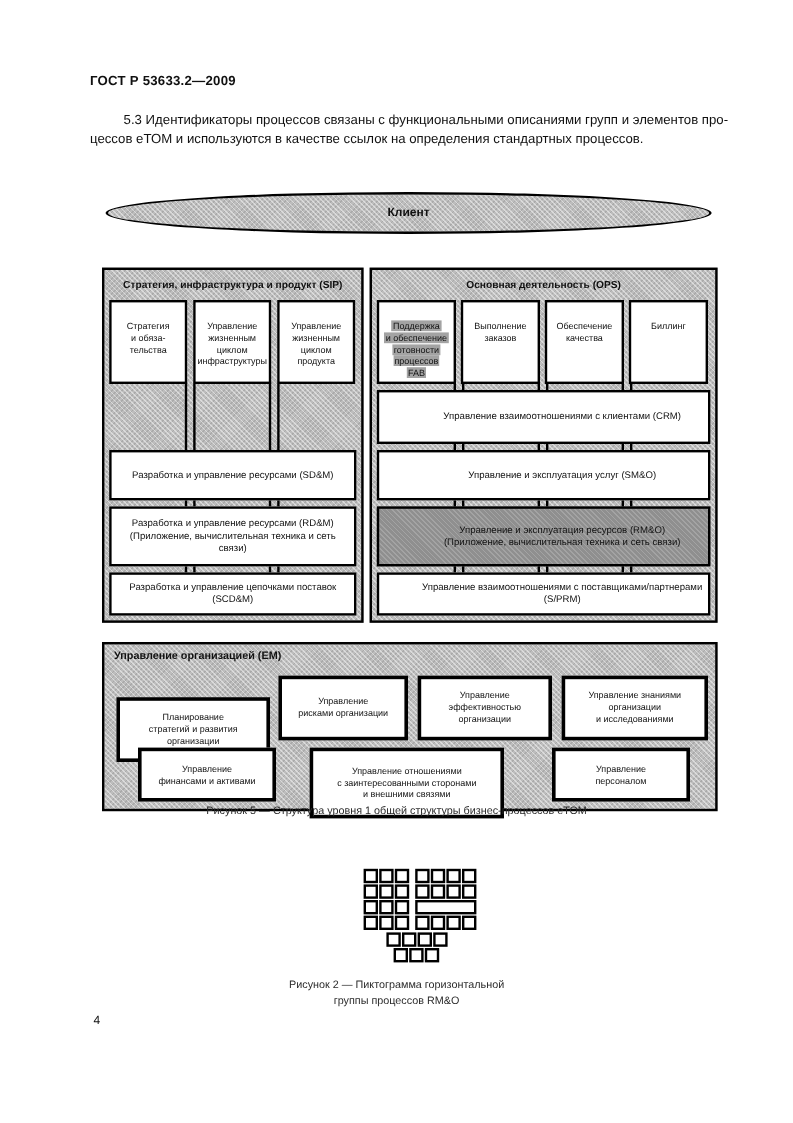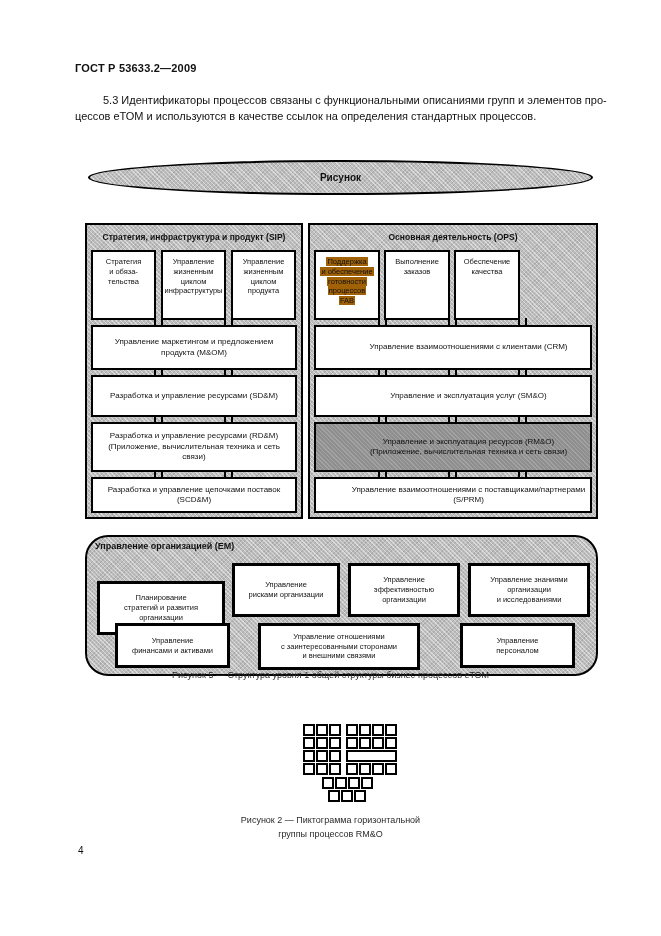--- a/index.html
+++ b/index.html
@@ -21,41 +21,41 @@
            border-radius:50%;display:flex;align-items:center;justify-content:center;
            font-weight:bold;font-size:10px;box-sizing:border-box;}
 
   .panel{position:absolute;border:2px solid #000;box-sizing:border-box;margin-top:20px;}
   .sip{left:85px;top:203px;width:218px;height:296px;}
   .ops{left:308px;top:203px;width:290px;height:296px;}
   .panel-title{position:absolute;left:4px;right:4px;top:3px;height:18px;font-weight:bold;font-size:8.5px;
                display:flex;align-items:center;justify-content:center;text-align:center;}
 
   .vbox{position:absolute;top:25px;height:70px;background:#fff;border:2px solid #000;z-index:1;
-        font-size:7.5px;line-height:1.3;text-align:center;padding-top:5px;box-sizing:border-box;}
+        font-size:7.5px;line-height:1.3;text-align:center;padding-top:15px;box-sizing:border-box;}
   .sip .vbox{width:65px;}
   .ops .vbox{width:66px;}
-  .fab span{background:#a16207;box-decoration-break:clone;-webkit-box-decoration-break:clone;padding:0 1px;}
+  .fab span{background:#a3a3a3;box-decoration-break:clone;-webkit-box-decoration-break:clone;padding:0 1px;}
 
   .hrow{position:absolute;left:4px;background:#fff;border:2px solid #000;z-index:1;box-sizing:border-box;
         display:flex;align-items:center;justify-content:center;text-align:center;
         font-size:8px;line-height:1.3;}
   .sip .hrow{width:206px;}
   .ops .hrow{width:278px;padding-left:31px;}
   .r1{top:100px;height:45px;}
   .r2{top:150px;height:42px;}
   .r3{top:197px;height:50px;}
   .r4{top:252px;height:36px;}
   .dark{background-color:#8f8f8f;
         background-image:repeating-linear-gradient(45deg, rgba(255,255,255,.18) 0 1px, rgba(0,0,0,0) 1px 3px);}
 
   .colline{position:absolute;top:93px;bottom:5px;width:9px;z-index:0;box-sizing:border-box;
            border-left:2px solid #000;border-right:2px solid #000;}
 
-  .em{left:85px;top:515px;width:513px;height:141px;border-radius:23px;}
+  .em{left:85px;top:515px;width:513px;height:141px;}
   .em-title{position:absolute;left:8px;top:4px;font-weight:bold;font-size:9px;}
   .bbox{position:absolute;background:#fff;border:3px solid #000;box-sizing:border-box;
         display:flex;align-items:center;justify-content:center;text-align:center;
         font-size:7.5px;line-height:1.3;}
 
   .caption{position:absolute;left:0;right:0;text-align:center;font-size:9px;color:#2b2b2b;}
   .cap1{top:670px;}
   .cap2{top:814px;line-height:1.55;}
 
   .grid{position:absolute;display:grid;gap:1px;}
@@ -71,44 +71,40 @@
 </head>
 <body>
 
 <div class="page">
 
   <div class="doc-header">ГОСТ Р 53633.2—2009</div>
   <div class="body-text">5.3  Идентификаторы процессов связаны с функциональными описаниями групп и элементов про-
 цессов еТОМ и используются в качестве ссылок на определения стандартных процессов.</div>
 
   <div class="ellipse tex">
-    <span>Рисунок</span>
+    <span>Клиент</span>
   </div>
 
   <div class="panel tex sip">
     <div class="panel-title">Стратегия, инфраструктура и продукт (SIP)</div>
     <div class="colline" style="left:67px"></div>
     <div class="colline" style="left:137px"></div>
 
     <div class="vbox pre" style="left:4px"><span class="pre">Стратегия
 и обяза-
 тельства</span></div>
     <div class="vbox pre" style="left:74px"><span class="pre">Управление
 жизненным
 циклом
 инфраструктуры</span></div>
     <div class="vbox pre" style="left:144px"><span class="pre">Управление
 жизненным
 циклом
 продукта</span></div>
 
-    <div class="hrow r1">
-        <span class="pre">Управление маркетингом и предложением
-продукта (M&amp;OM)</span>
-      </div>
     <div class="hrow r2">
         <span class="pre">Разработка и управление ресурсами (SD&amp;M)</span>
       </div>
     <div class="hrow r3">
         <span class="pre">Разработка и управление ресурсами (RD&amp;M)
 (Приложение, вычислительная техника и сеть
 связи)</span>
       </div>
     <div class="hrow r4">
         <span class="pre">Разработка и управление цепочками поставок
@@ -124,20 +120,21 @@
 
     <div class="vbox fab" style="left:4px"><span class="pre">Поддержка
 и обеспечение
 готовности
 процессов
 FAB</span></div>
     <div class="vbox" style="left:144px"><span class="pre">Обеспечение
 качества</span></div>
     <div class="vbox" style="left:74px"><span class="pre">Выполнение
 заказов</span></div>
+    <div class="vbox" style="left:214px"><span class="pre">Биллинг</span></div>
 
     <div class="hrow r1">
         <span class="pre">Управление взаимоотношениями с клиентами (CRM)</span>
       </div>
     <div class="hrow r2">
         <span class="pre">Управление и эксплуатация услуг (SM&amp;O)</span>
       </div>
     <div class="hrow r3 dark">
         <span class="pre">Управление и эксплуатация ресурсов (RM&amp;O)
 (Приложение, вычислительная техника и сеть связи)</span>
@@ -168,21 +165,21 @@
     <div class="bbox" style="left:381px;top:26px;width:122px;height:54px">
         <span class="pre">Управление знаниями
 организации
 и исследованиями</span>
       </div>
 
     <div class="bbox" style="left:28px;top:86px;width:115px;height:45px">
         <span class="pre">Управление
 финансами и активами</span>
       </div>
-    <div class="bbox" style="left:171px;top:86px;width:162px;height:47px">
+    <div class="bbox" style="left:171px;top:86px;width:162px;height:59px">
         <span class="pre">Управление отношениями
 с заинтересованными сторонами
 и внешними связями</span>
       </div>
     <div class="bbox" style="left:373px;top:86px;width:115px;height:45px">
         <span class="pre">Управление
 персоналом</span>
       </div>
   </div>
 

